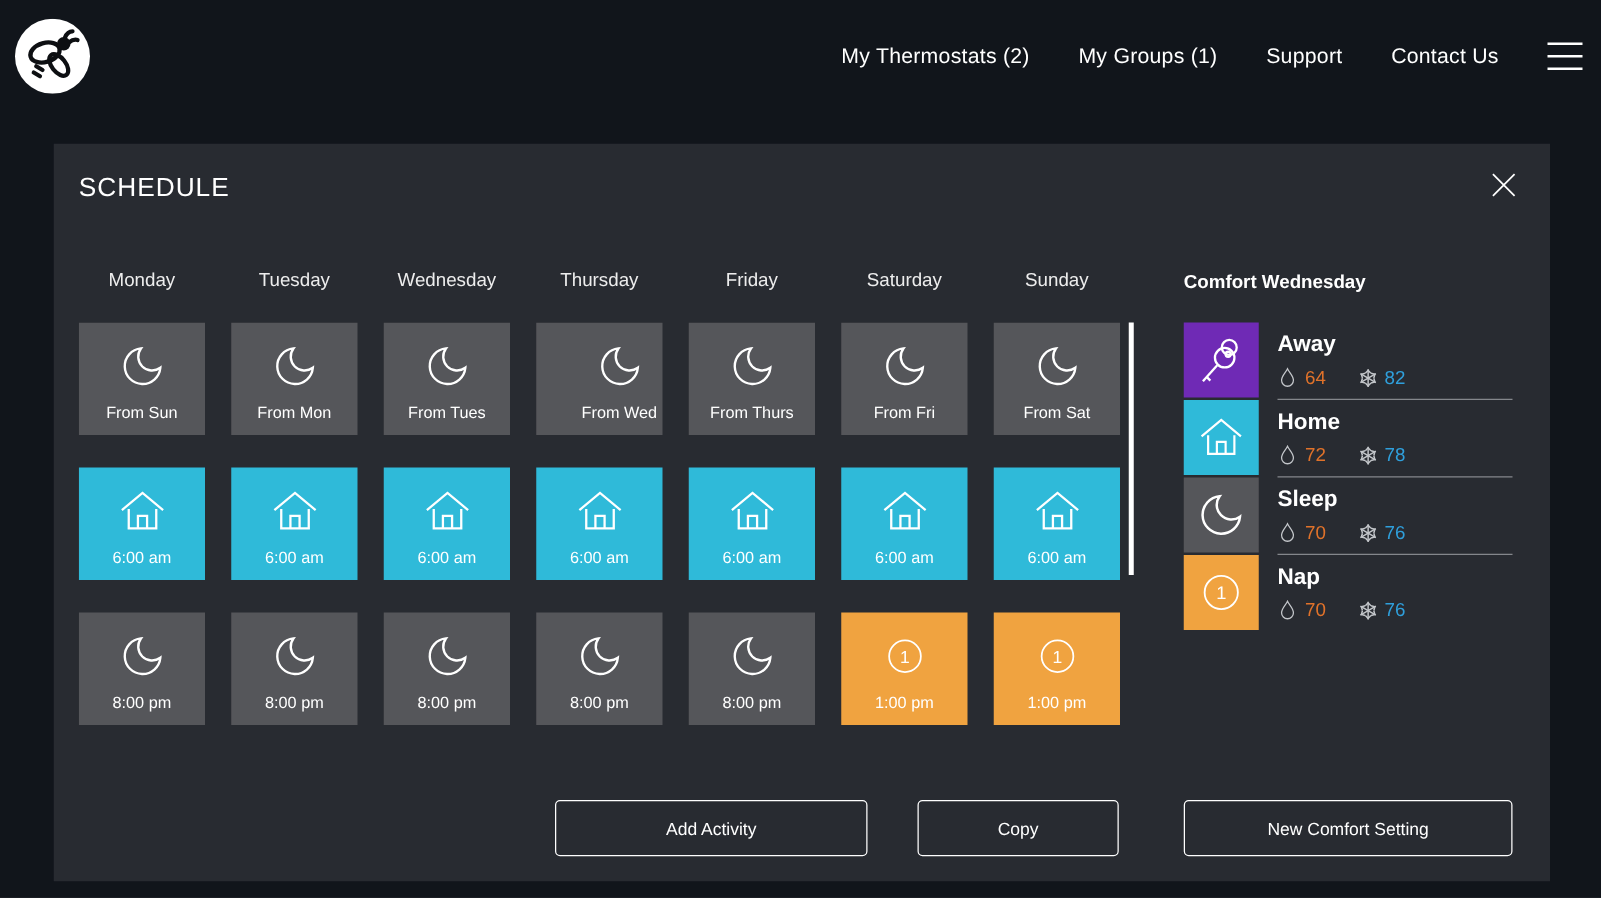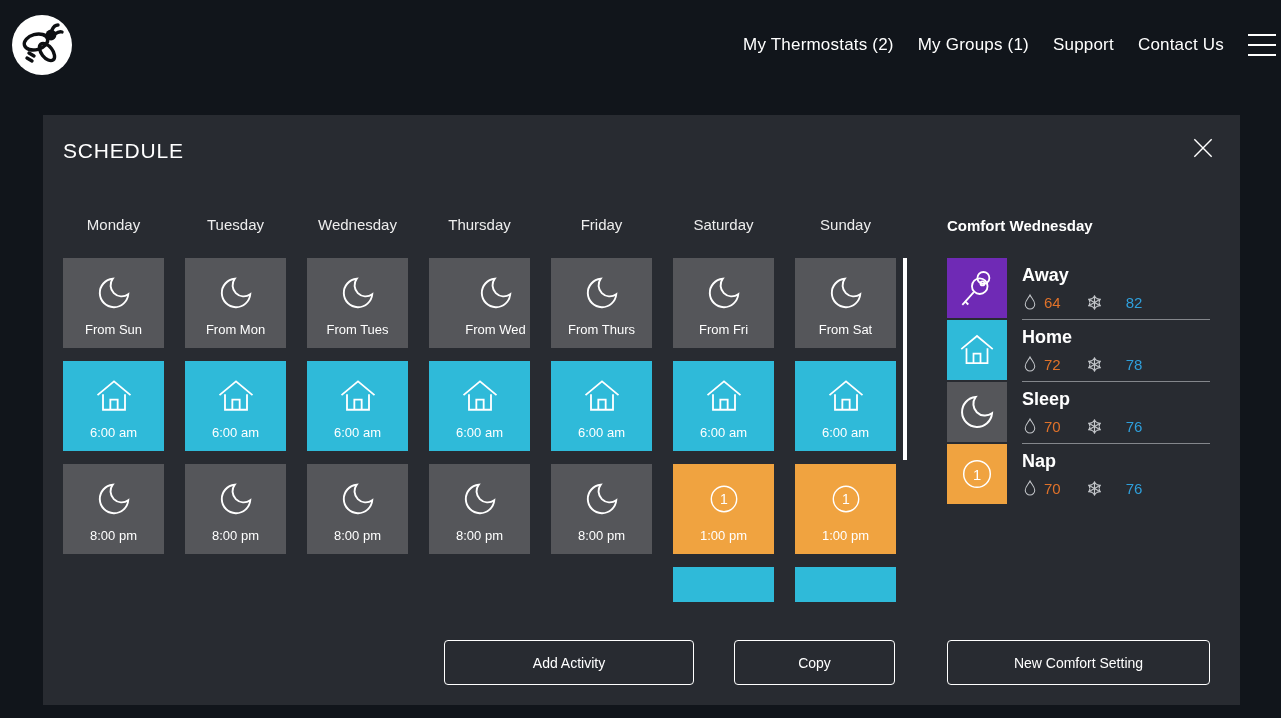--- a/index.html
+++ b/index.html
@@ -11,22 +11,22 @@
     position:relative;
   }
 
   
   .topbar { position:absolute; left:0; top:0; width:1281px; height:90px; }
   .logo {
     position:absolute; left:12px; top:15px; width:60px; height:60px;
     border-radius:50%; cursor:pointer;
   }
   .nav {
-    position:absolute; right:5px; top:0; height:90px;
-    display:flex; align-items:center; gap:24px;
+    position:absolute; right:15px; top:0; height:90px;
+    display:flex; align-items:center; gap:39px;
   }
   .nav a {
     color:#fff; text-decoration:none; font-size:17px; letter-spacing:.2px;
     cursor:pointer; white-space:nowrap;
   }
   .hamburger { width:28px; height:22px; display:flex; flex-direction:column; justify-content:space-between; cursor:pointer; }
   .hamburger span { display:block; height:2px; background:#fff; }
 
   
   .panel {
@@ -45,21 +45,21 @@
   .day-headers {
     position:absolute; left:20px; top:101px;
     display:flex; gap:21px;
   }
   .day-header { width:101px; text-align:center; font-size:15px; color:#ededed; }
 
   .days-grid {
     position:absolute; left:20px; top:143px; width:858px; height:344px;
     overflow:hidden; display:flex; gap:21px;
   }
-  .day-col { width:101px; display:flex; flex-direction:column; gap:13px; }
+  .day-col { width:101px; display:flex; flex-direction:column; gap:26px; }
   .card {
     width:101px; height:90px; flex:0 0 90px; cursor:pointer;
     display:flex; flex-direction:column; align-items:center; justify-content:center; gap:6px;
   }
   .card-icon { height:46px; display:flex; align-items:center; justify-content:center; color:#fff; }
   .card-icon svg { display:block; }
   .card-label { font-size:13px; color:#fff; }
 
   .scroll-thumb {
     position:absolute; left:860px; top:143px; width:4px; height:202px;
@@ -76,21 +76,21 @@
   .ctile {
     width:60px; height:60px; margin-bottom:2px; flex:0 0 60px;
     display:flex; align-items:center; justify-content:center; color:#fff;
   }
   .cbody { flex:1; margin-left:15px; padding-top:7px; }
   .comfort-row:not(:last-child) .cbody { border-bottom:1px solid #84878c; }
   .cname { font-size:18px; font-weight:bold; color:#fff; }
   .ctemps { display:flex; align-items:center; margin-top:7px; }
   .ctemps .ticon { color:#c3c6ca; display:flex; align-items:center; }
   .theat { font-size:15px; margin-left:6px; }
-  .tcool { font-size:15px; margin-left:22px;text-align:center; }
+  .tcool { font-size:15px; margin-left:4px;text-align:center; }
   .cool-group { margin-left:24px; display:flex; align-items:center; }
   .heat-group { display:flex; align-items:center; }
 
   
   .btn {
     position:absolute; top:525px; height:45px;
     background:transparent; border:1px solid #fff; border-radius:4px;
     color:#fff; font-size:14px; font-family:"Liberation Sans", sans-serif;
     cursor:pointer;
   }

